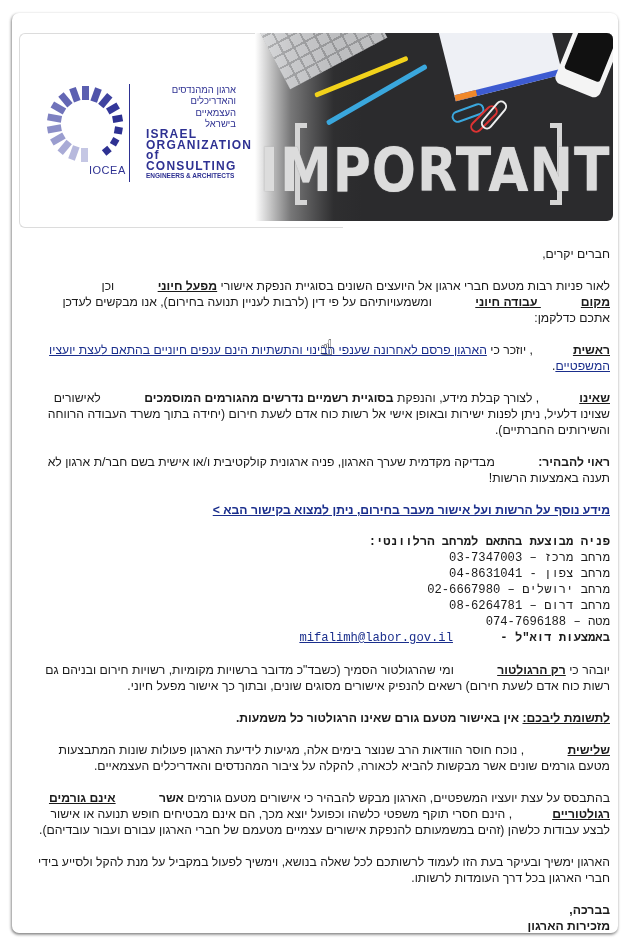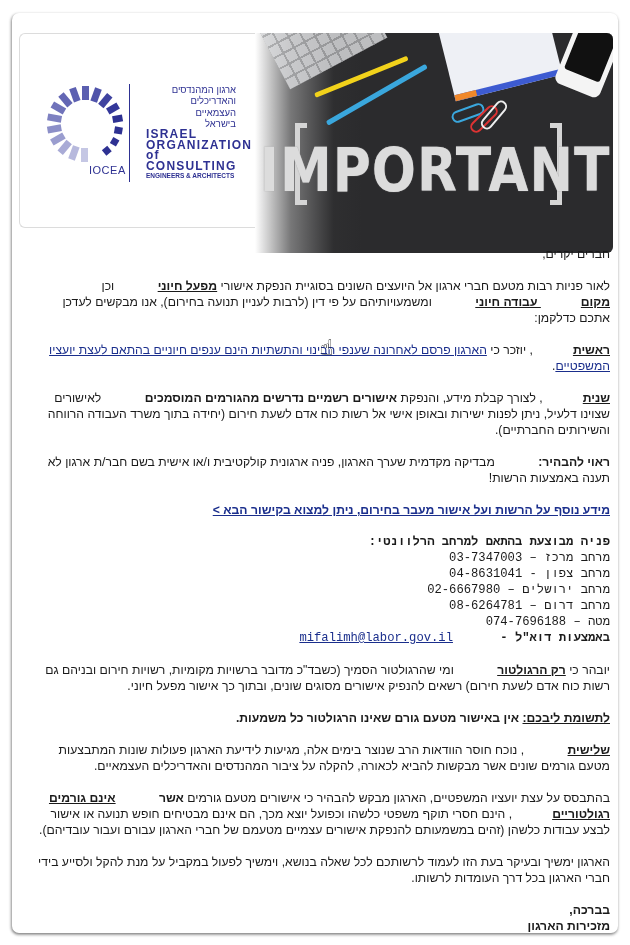--- a/index.html
+++ b/index.html
@@ -7,21 +7,21 @@
   .card {
     position:absolute; left:12px; top:13px; width:606px; height:920px;
     background:#fff; border-radius:7px;
     box-shadow: -1px 1px 3px rgba(0,0,0,0.35), 0 2px 3px rgba(0,0,0,0.25);
   }
   .banner {
     position:absolute; left:19px; top:33px; width:323px; height:193px;
     background:#fff; border:1px solid #dcdcdc; border-radius:6px 0 0 6px; border-right:none;
   }
   .banner-photo {
-    position:absolute; left:255px; top:33px; width:358px; height:220px;
+    position:absolute; left:255px; top:33px; width:358px; height:188px;
     border-radius:0 6px 6px 0; overflow:hidden;
     background: linear-gradient(90deg, rgba(255,255,255,1) 0%, rgba(170,170,170,0.6) 10%, rgba(60,60,60,0.2) 22%, rgba(0,0,0,0) 30%), #2b2b2d;
   }
   .kbd { position:absolute; left:0; top:-10px; width:110px; height:75px; background:#d7d8da; transform:rotate(-28deg); transform-origin:left top; opacity:0.85;
     background-image: repeating-linear-gradient(90deg, transparent 0 10px, #a9aaac 10px 12px), repeating-linear-gradient(0deg, transparent 0 10px, #a9aaac 10px 12px);}
   .pencil { position:absolute; height:5px; border-radius:2px; transform-origin:left center; }
   .paper { position:absolute; left:190px; top:-20px; width:110px; height:70px; background:#eef0f5; transform:rotate(-14deg); border-bottom:6px solid #3d5bd1; }
   .paper:after{content:""; position:absolute; left:0; bottom:-6px; width:22px; height:6px; background:#f0882a;}
   .phone { position:absolute; left:310px; top:-12px; width:48px; height:72px; background:#f4f4f4; border-radius:7px; transform:rotate(22deg); }
   .phone:after{content:""; position:absolute; left:5px; top:6px; width:38px; height:50px; background:#111; border-radius:3px;}
@@ -106,21 +106,21 @@
   </div>
 </div>
 
 <div class="content">
   <p>חברים יקרים,</p>
 
   <p><span>לאור פניות רבות מטעם חברי ארגון אל היועצים השונים בסוגיית הנפקת אישורי </span><span class="b u">מפעל חיוני</span><span> וכן </span><span class="b u">מקום</span><span class="b u"> עבודה חיוני</span><span> ומשמעויותיהם על פי דין (לרבות לעניין תנועה בחירום), אנו מבקשים לעדכן אתכם כדלקמן:</span></p>
 
   <p><span class="b u">ראשית</span><span>, יוזכר כי </span><a class="link">הארגון פרסם לאחרונה שענפי הבינוי והתשתיות הינם ענפים חיוניים בהתאם לעצת יועציו המשפטיים</a><span>.</span></p>
 
-  <p><span class="b u">שנית</span><span>, לצורך קבלת מידע, והנפקת </span><span class="b">אישורים רשמיים נדרשים מהגורמים המוסמכים</span><span> לאישורים שצוינו דלעיל, ניתן לפנות ישירות ובאופן אישי אל רשות כוח אדם לשעת חירום (יחידה בתוך משרד העבודה הרווחה והשירותים החברתיים).</span></p>
+  <p><span class="b u">שאינו</span><span>, לצורך קבלת מידע, והנפקת </span><span class="b">בסוגיית רשמיים נדרשים מהגורמים המוסמכים</span><span> לאישורים שצוינו דלעיל, ניתן לפנות ישירות ובאופן אישי אל רשות כוח אדם לשעת חירום (יחידה בתוך משרד העבודה הרווחה והשירותים החברתיים).</span></p>
 
   <p><span class="b">ראוי להבהיר:</span><span> מבדיקה מקדמית שערך הארגון, פניה ארגונית קולקטיבית ו/או אישית בשם חבר/ת ארגון לא תענה באמצעות הרשות!</span></p>
 
   <p><a class="link b">מידע נוסף על הרשות ועל אישור מעבר בחירום, ניתן למצוא בקישור הבא &gt;</a></p>
 
   <div class="contacts">
     <div class="b">פניה מבוצעת בהתאם למרחב הרלוונטי:</div>
     <div><span>מרחב מרכז</span><span> – </span><span>03-7347003</span></div>
     <div><span>מרחב צפון</span><span> - </span><span>04-8631041</span></div>
     <div><span>מרחב ירושלים</span><span> – </span><span>02-6667980</span></div>

